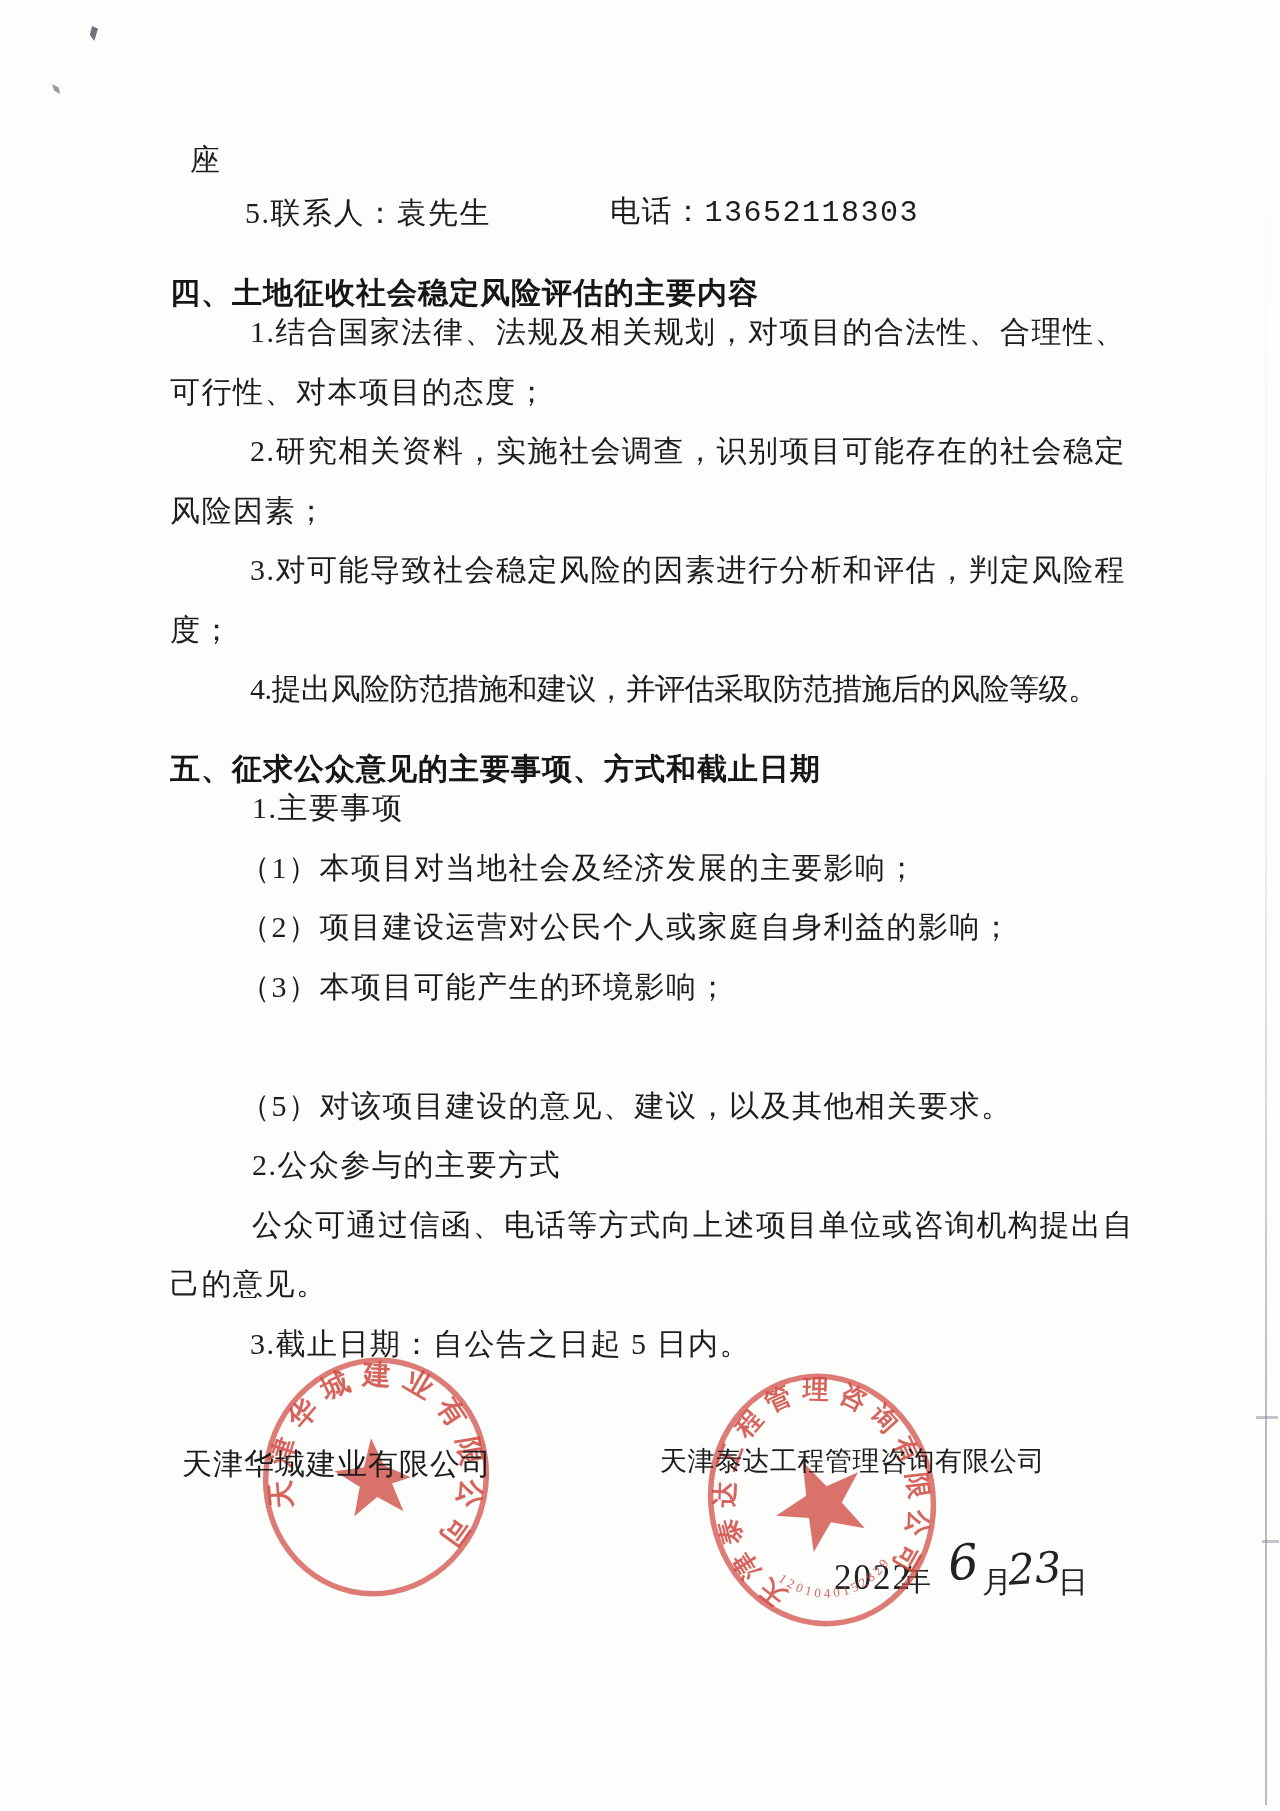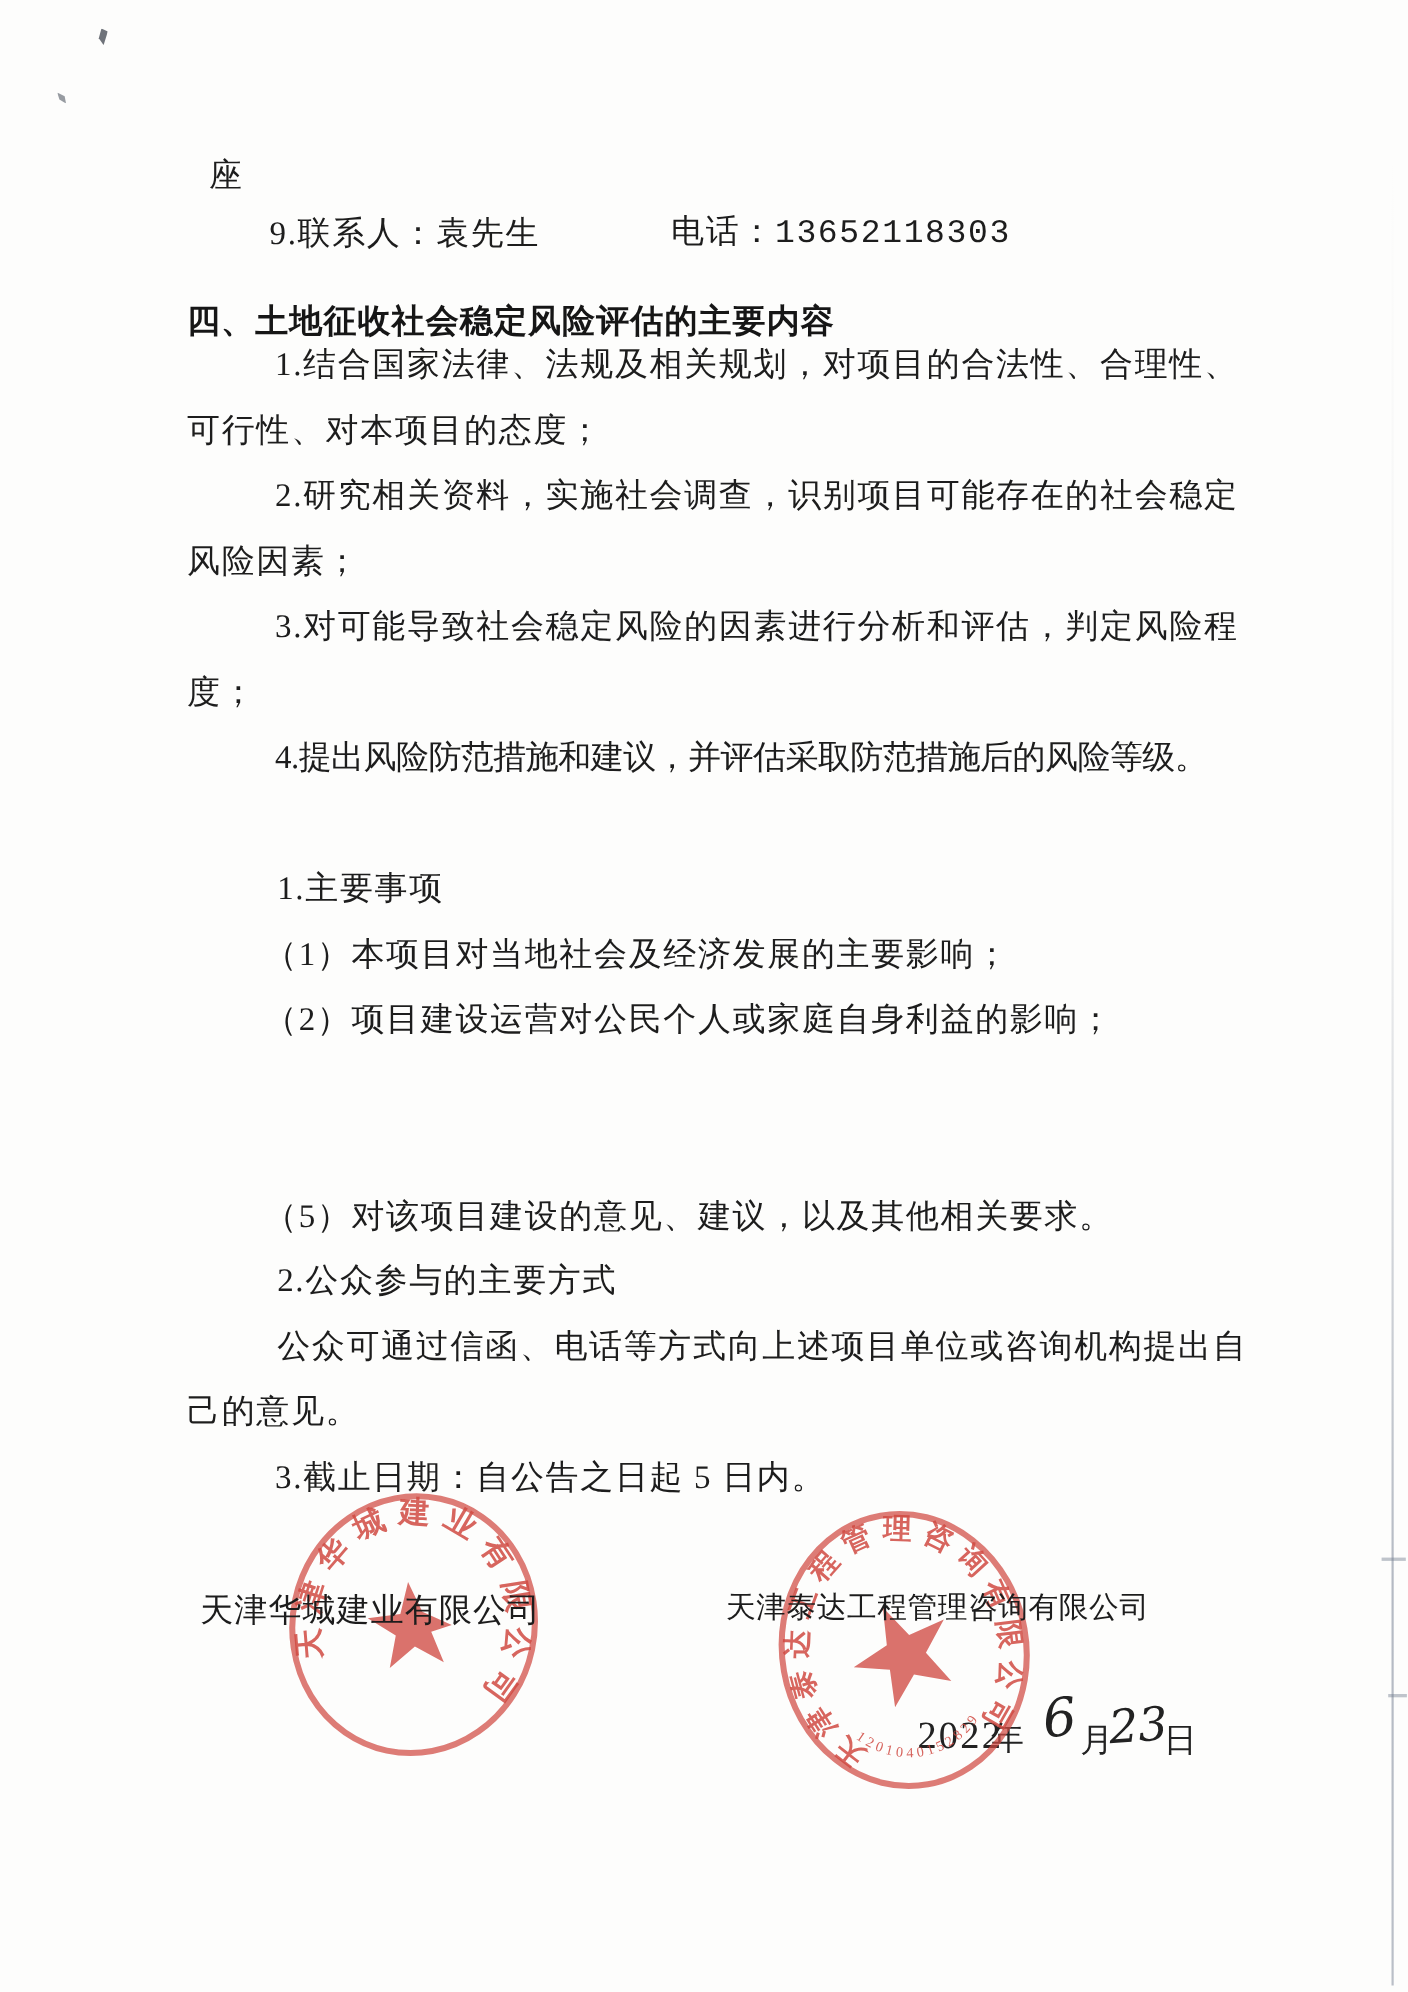--- a/index.html
+++ b/index.html
@@ -71,38 +71,40 @@
 
   <div class="speck s1"></div>
   <div class="speck s2"></div>
   <div class="scanline"></div>
   <div class="tick t1"></div>
   <div class="tick t2"></div>
 
   <div class="line" style="top:143px;left:190px">座</div>
 
   <div class="line" style="top:196px;left:0;width:1280px">
-    <span style="position:absolute;left:245px;top:0">9.联系人：袁先生</span>
+    <span style="position:absolute;left:245px;top:0">5.联系人：袁先生</span>
     <span class="contact-phone">电话：13652118303</span>
   </div>
 
   <div class="line heading" style="top:256px;left:170px">四、土地征收社会稳定风险评估的主要内容</div>
 
   <div class="line" style="top:315px;left:250px">1.结合国家法律、法规及相关规划，对项目的合法性、合理性、</div>
   <div class="line" style="top:375px;left:170px">可行性、对本项目的态度；</div>
   <div class="line" style="top:434px;left:250px">2.研究相关资料，实施社会调查，识别项目可能存在的社会稳定</div>
   <div class="line" style="top:494px;left:170px">风险因素；</div>
   <div class="line" style="top:553px;left:250px">3.对可能导致社会稳定风险的因素进行分析和评估，判定风险程</div>
   <div class="line" style="top:613px;left:170px">度；</div>
   <div class="line tight" style="top:672px;left:250px">4.提出风险防范措施和建议，并评估采取防范措施后的风险等级。</div>
 
+  <div class="line heading" style="top:732px;left:170px">五、征求公众意见的主要事项、方式和截止日期</div>
 
   <div class="line" style="top:791px;left:252px">1.主要事项</div>
   <div class="line" style="top:851px;left:240px">（1）本项目对当地社会及经济发展的主要影响；</div>
   <div class="line" style="top:910px;left:240px">（2）项目建设运营对公民个人或家庭自身利益的影响；</div>
+  <div class="line" style="top:970px;left:240px">（3）本项目可能产生的环境影响；</div>
   <div class="line" style="top:1089px;left:240px">（5）对该项目建设的意见、建议，以及其他相关要求。</div>
   <div class="line" style="top:1148px;left:252px">2.公众参与的主要方式</div>
   <div class="line" style="top:1208px;left:252px">公众可通过信函、电话等方式向上述项目单位或咨询机构提出自</div>
   <div class="line" style="top:1267px;left:170px">己的意见。</div>
   <div class="line" style="top:1327px;left:250px">3.截止日期：自公告之日起 5 日内。</div>
 
   <svg class="stamp" style="left:258px;top:1354px" width="236" height="247" viewBox="0 0 236 247">
     <g transform="rotate(12 118 123)" fill="none">
       <ellipse cx="118" cy="123" rx="110" ry="117" stroke="#d04a42" stroke-width="5.5" opacity="0.72"></ellipse>
       <polygon points="105.0,86.1 123.3,109.8 152.0,116.0 135.0,126.0 152.0,150.7 123.3,142.2 105.0,165.9 104.2,136.0 76.0,126.0 104.2,116.0" fill="#d04a42" opacity="0.78" stroke="none"></polygon>

